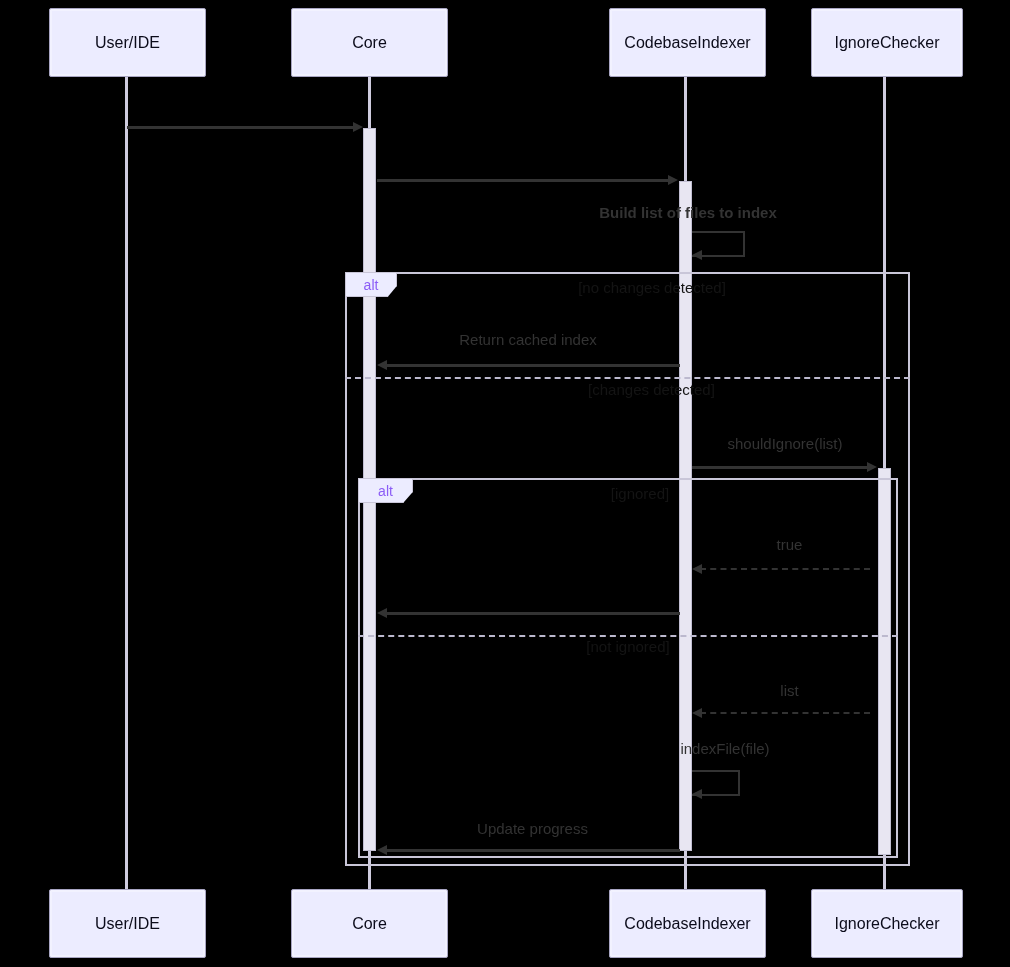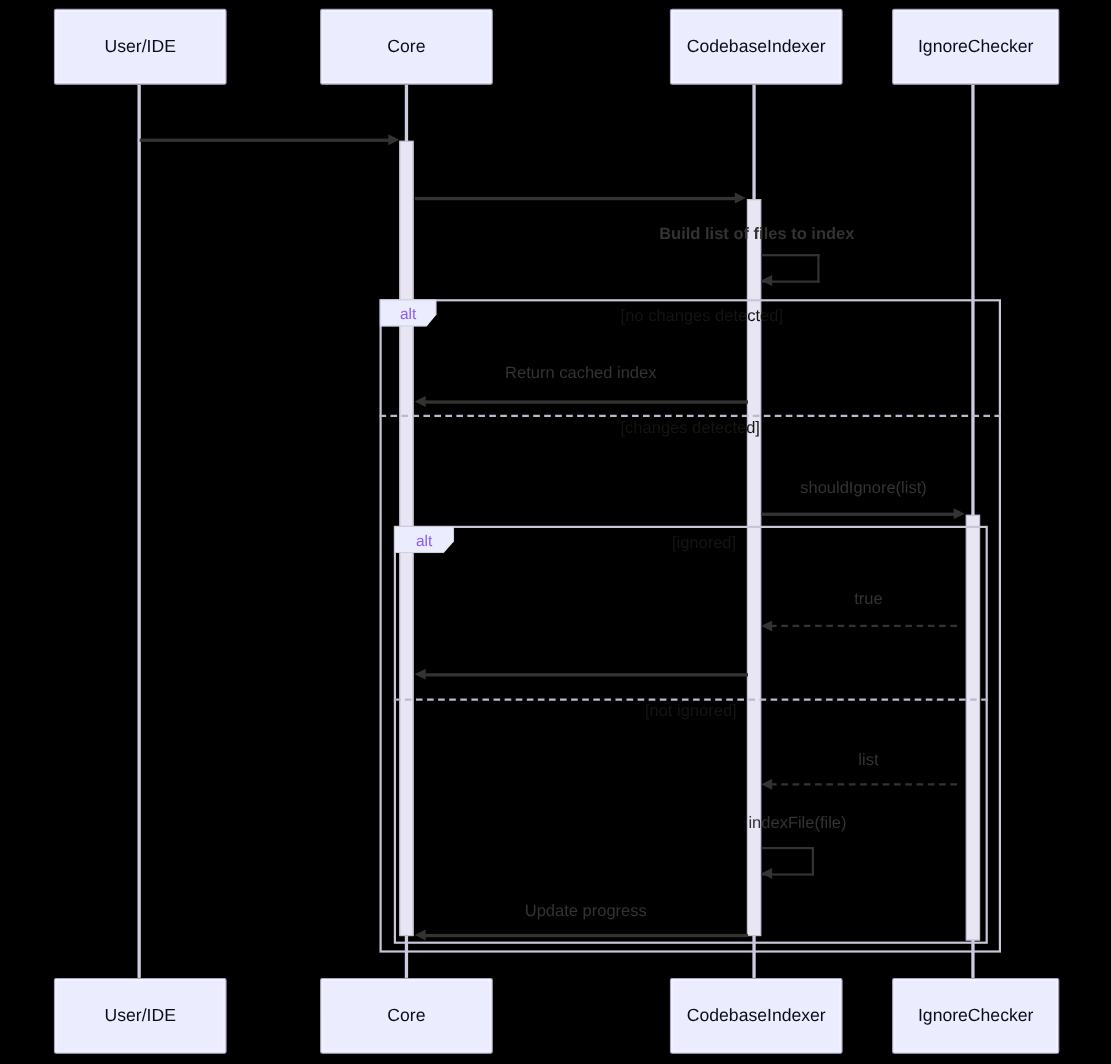--- a/index.html
+++ b/index.html
@@ -40,23 +40,23 @@
   
   <div class="activation" style="left:363px;top:128px;height:723px;"></div>
   <div class="activation" style="left:679px;top:181px;height:670px;"></div>
   <div class="activation" style="left:878px;top:468px;height:387px;"></div>
 
   
   <div class="frame" style="left:345px;top:272px;width:565px;height:594px;"></div>
   <div class="frame-tab" style="left:345px;top:272px;width:52px;height:25px;">
     <span>alt</span>
   </div>
-  <div class="cond" style="left:418px;top:279px;width:440px;">[no changes detected]</div>
+  <div class="cond" style="left:432px;top:279px;width:440px;">[no changes detected]</div>
   <div class="divider" style="left:345px;top:377px;width:565px;"></div>
-  <div class="cond" style="left:345px;top:381px;width:565px;">[changes detected]</div>
+  <div class="cond" style="left:345px;top:381px;width:565px;padding-left:24px;">[changes detected]</div>
 
   
   <div class="frame" style="left:358px;top:478px;width:540px;height:380px;"></div>
   <div class="frame-tab" style="left:358px;top:478px;width:55px;height:25px;">
     <span>alt</span>
   </div>
   <div class="cond" style="left:420px;top:485px;width:440px;">[ignored]</div>
   <div class="divider" style="left:358px;top:635px;width:540px;"></div>
   <div class="cond" style="left:358px;top:638px;width:540px;">[not ignored]</div>
 

